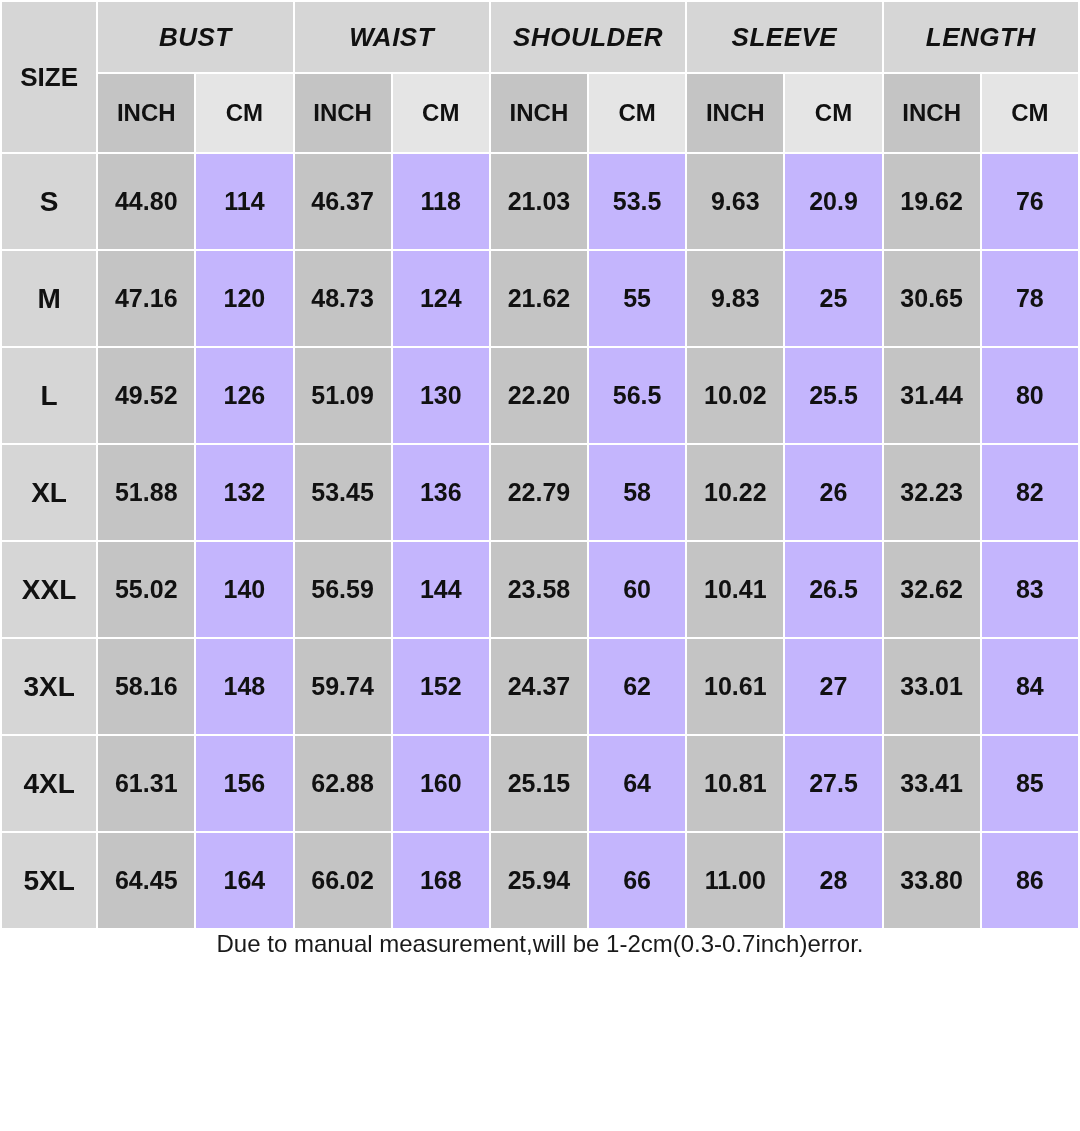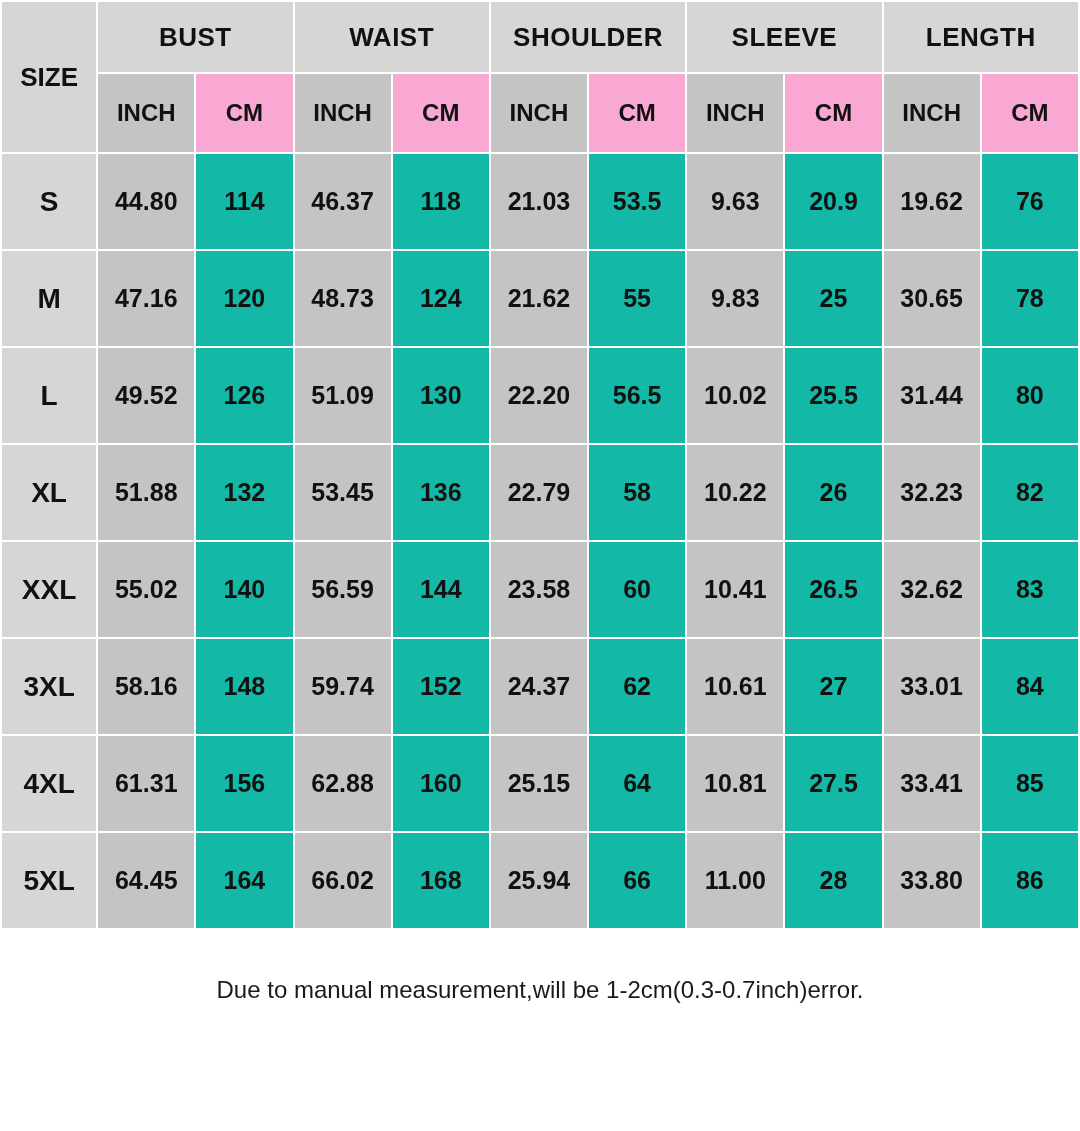--- a/index.html
+++ b/index.html
@@ -50,49 +50,50 @@
   
   col.c-size  { width: 96px; }
   col.c-inch  { width: 98px; }
   col.c-cm    { width: 98px; }
 
   .hdr-group {
     height: 68px;
     font-size: 26px;
     letter-spacing: 0.5px;
     background: #d6d6d6;
+    font-style: italic;
   }
   .hdr-unit {
     height: 76px;
     font-size: 24px;
   }
   .hdr-unit.inch { background: #c4c4c4; margin-top: 42px; }
-  .hdr-unit.cm   { background: #f9a8d4; }
+  .hdr-unit.cm   { background: #e5e5e5; }
 
   .size-head {
     font-size: 26px;
     background: #d6d6d6;
     margin-left: 7px;
   }
   .size-cell {
     font-size: 28px;
     height: 93px;
     background: #d6d6d6;
   }
   .val {
     font-size: 25px;
     height: 93px;
   }
   .val.inch { background: #c4c4c4; }
-  .val.cm   { background: #14b8a6; }
+  .val.cm   { background: #c4b5fd; }
 
   .footnote {
     height: 74px;
     display: flex;
-    align-items: flex-end;
+    align-items: flex-start;
     justify-content: center;
     background: #ffffff;
   }
   .footnote span {
     font-size: 24px;
     color: #1a1a1a;
     font-family: "Liberation Sans", sans-serif;
   }
 </style>
 </head>

